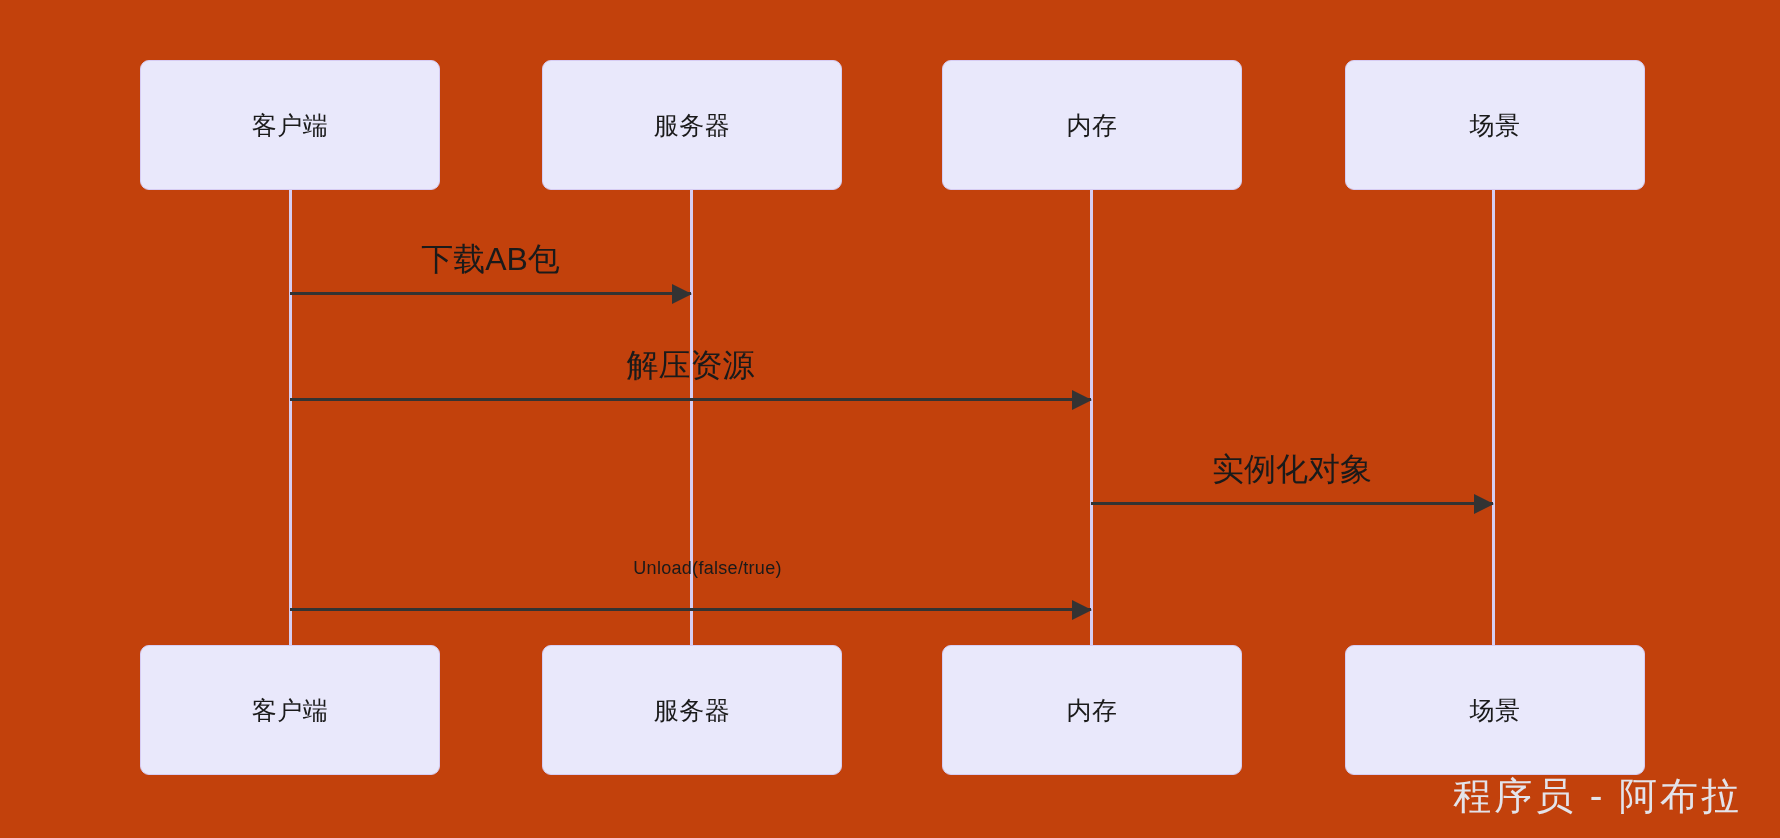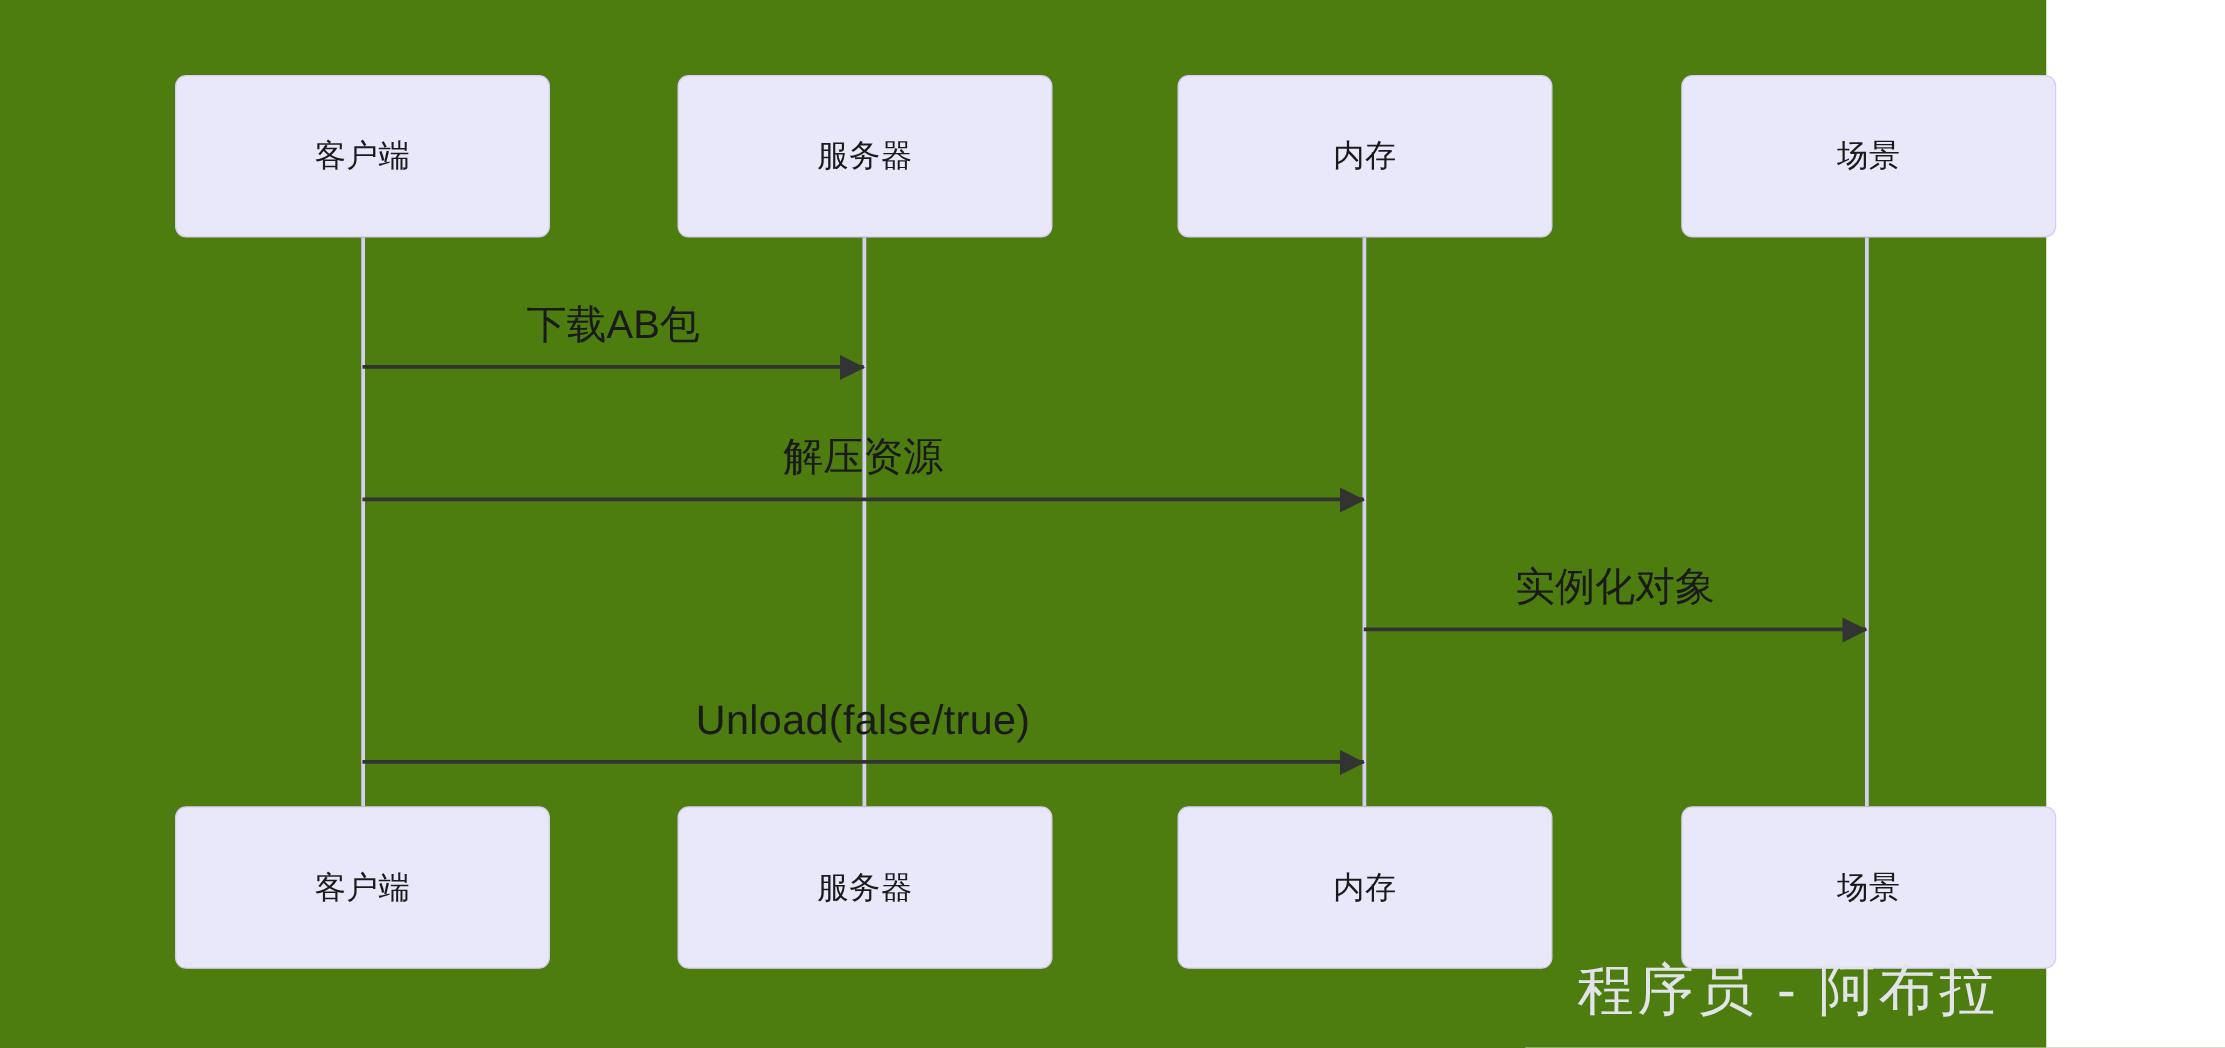--- a/index.html
+++ b/index.html
@@ -9,23 +9,23 @@
     background: #ffffff;
   }
   body {
     font-family: "Liberation Sans", "DejaVu Sans", sans-serif;
     width: 1780px;
     height: 838px;
     overflow: hidden;
   }
   #diagram-canvas {
     position: relative;
-    width: 1637px;
+    width: 1780px;
     height: 838px;
-    background: #4d7c0f;
+    background: #c2410c;
   }
 
   
   .lifeline {
     position: absolute;
     width: 3px;
     background: #d6cdf2;
     top: 190px;
     height: 455px;
   }
@@ -77,30 +77,31 @@
   .message-label {
     position: absolute;
     font-size: 32px;
     color: #1a1a1a;
     white-space: nowrap;
     transform: translateX(-50%);
     line-height: 1;
     user-select: none;
   }
   .message-label.latin {
-    font-size: 33px;
+    font-size: 18px;
     letter-spacing: 0.3px;
+    margin-left: 17px;
   }
 
   
   #watermark {
     position: absolute;
     right: 38px;
     bottom: 16px;
-    font-size: 45px;
+    font-size: 38px;
     color: #e3e3ea;
     letter-spacing: 3px;
     white-space: nowrap;
     user-select: none;
   }
 </style>
 </head>
 <body>
 
 <div id="diagram-canvas">

